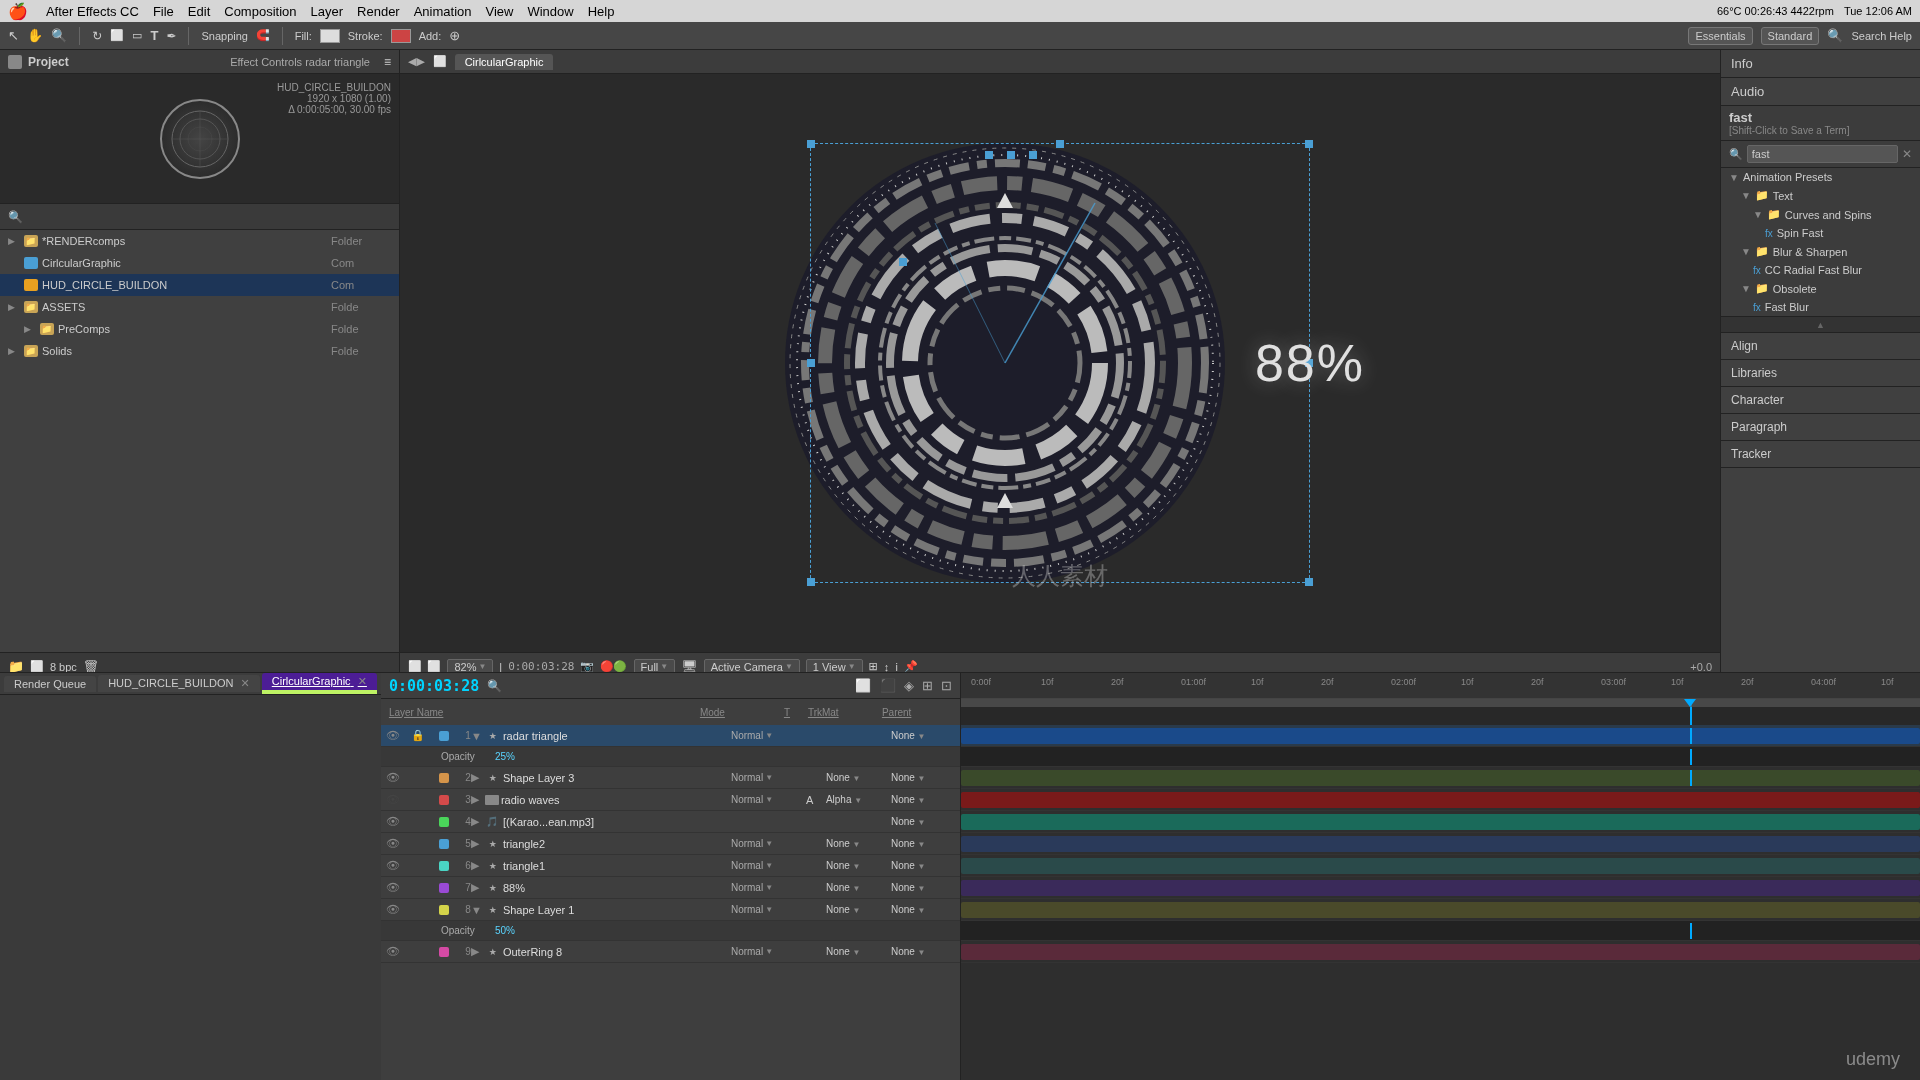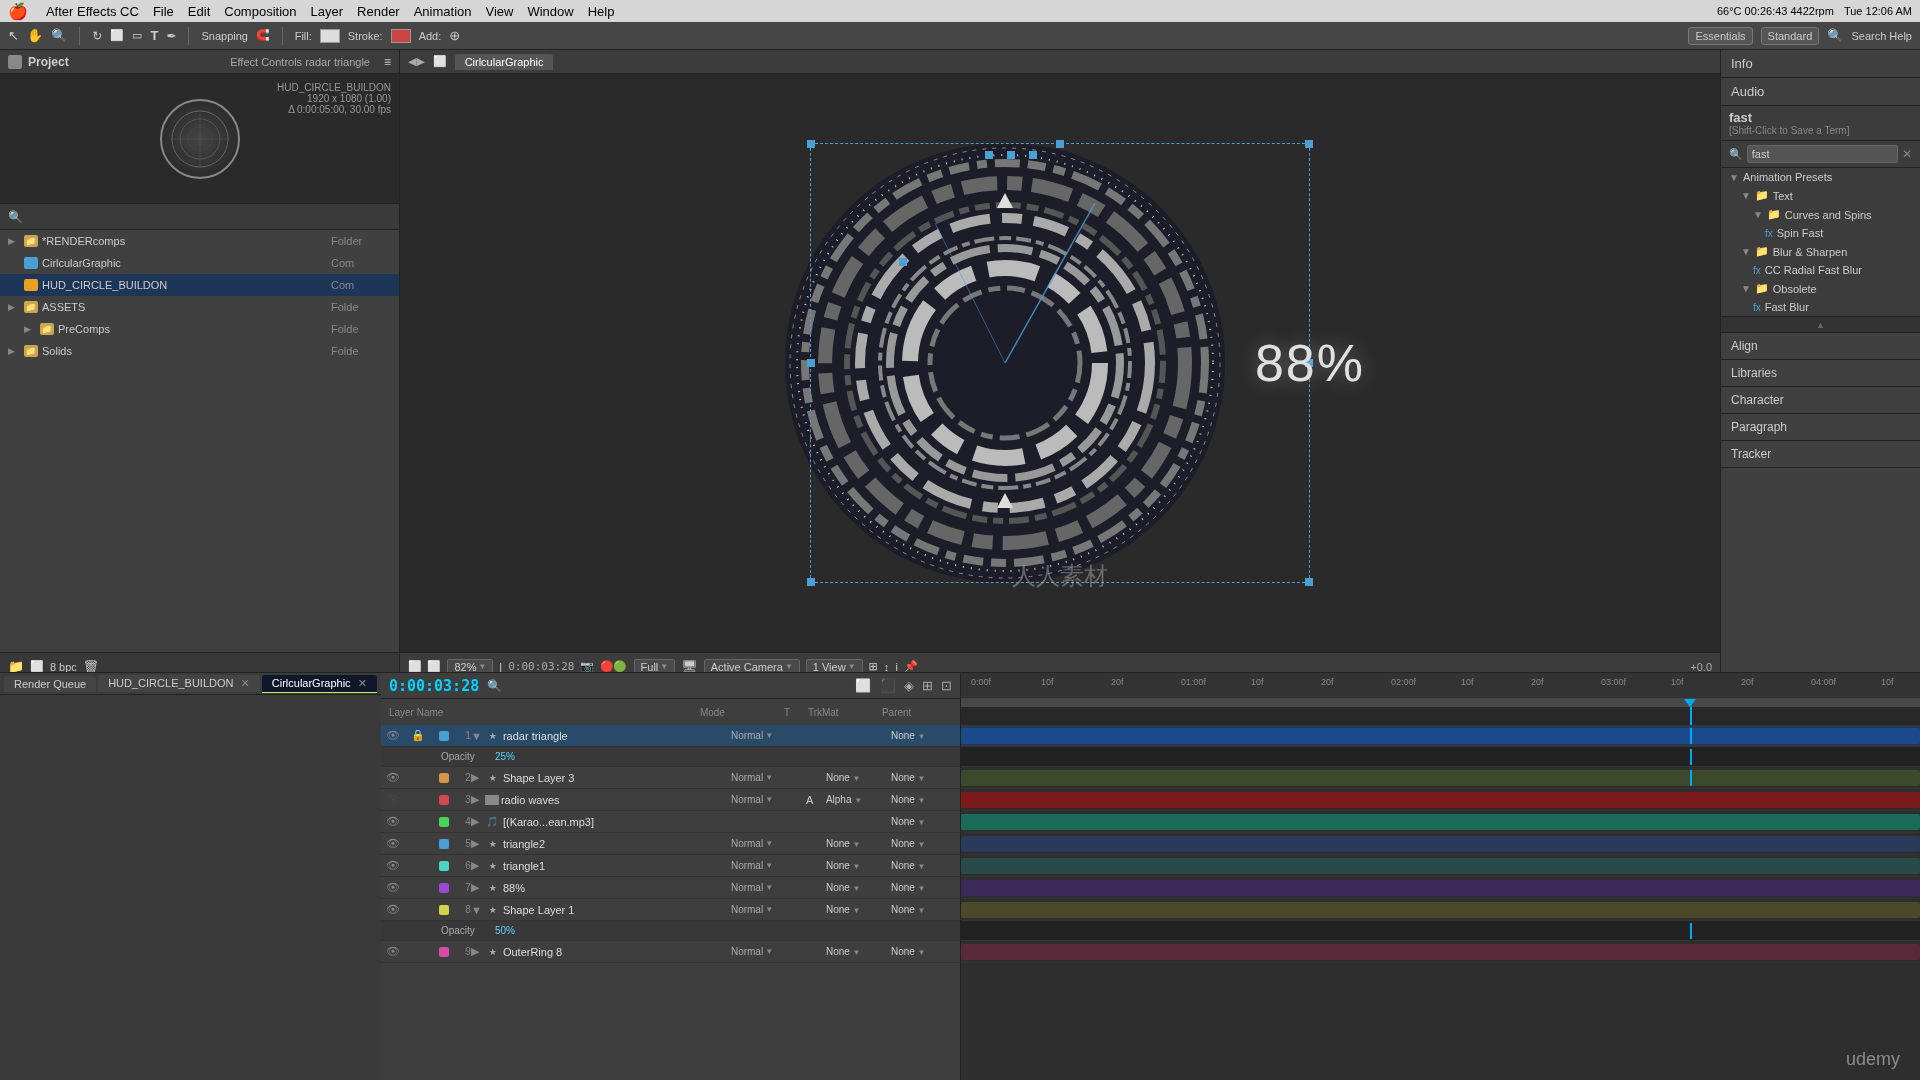--- a/index.html
+++ b/index.html
@@ -316,21 +316,21 @@
       border-bottom: 1px solid #222;
     }
     .timeline-tab {
       padding: 2px 10px;
       font-size: 11px;
       cursor: pointer;
       color: #ccc;
       background: #444;
       border-radius: 3px 3px 0 0;
     }
-    .timeline-tab.active { background: #0f172a; color: #fff; border-bottom: 1px solid #bef264; }
+    .timeline-tab.active { background: #4c1d95; color: #fff; border-bottom: 4px solid #bef264; text-decoration: underline; }
     .timeline-tab-close { margin-left: 4px; color: #888; cursor: pointer; }
 
     .timeline-area {
       display: flex;
       flex: 1;
       overflow: hidden;
     }
 
     
     .layers-panel {
@@ -355,20 +355,21 @@
       font-family: monospace;
     }
     .layers-col-header {
       height: 26px;
       display: flex;
       align-items: center;
       padding: 0 8px;
       font-size: 10px;
       color: #888;
       gap: 4px;
+      text-decoration: underline;
     }
     .col-icons { width: 80px; }
     .col-layer-name { flex: 1; }
     .col-mode { width: 80px; }
     .col-t { width: 20px; }
     .col-trkmat { width: 70px; }
     .col-parent { width: 70px; }
 
     .layer-row {
       height: 22px;

